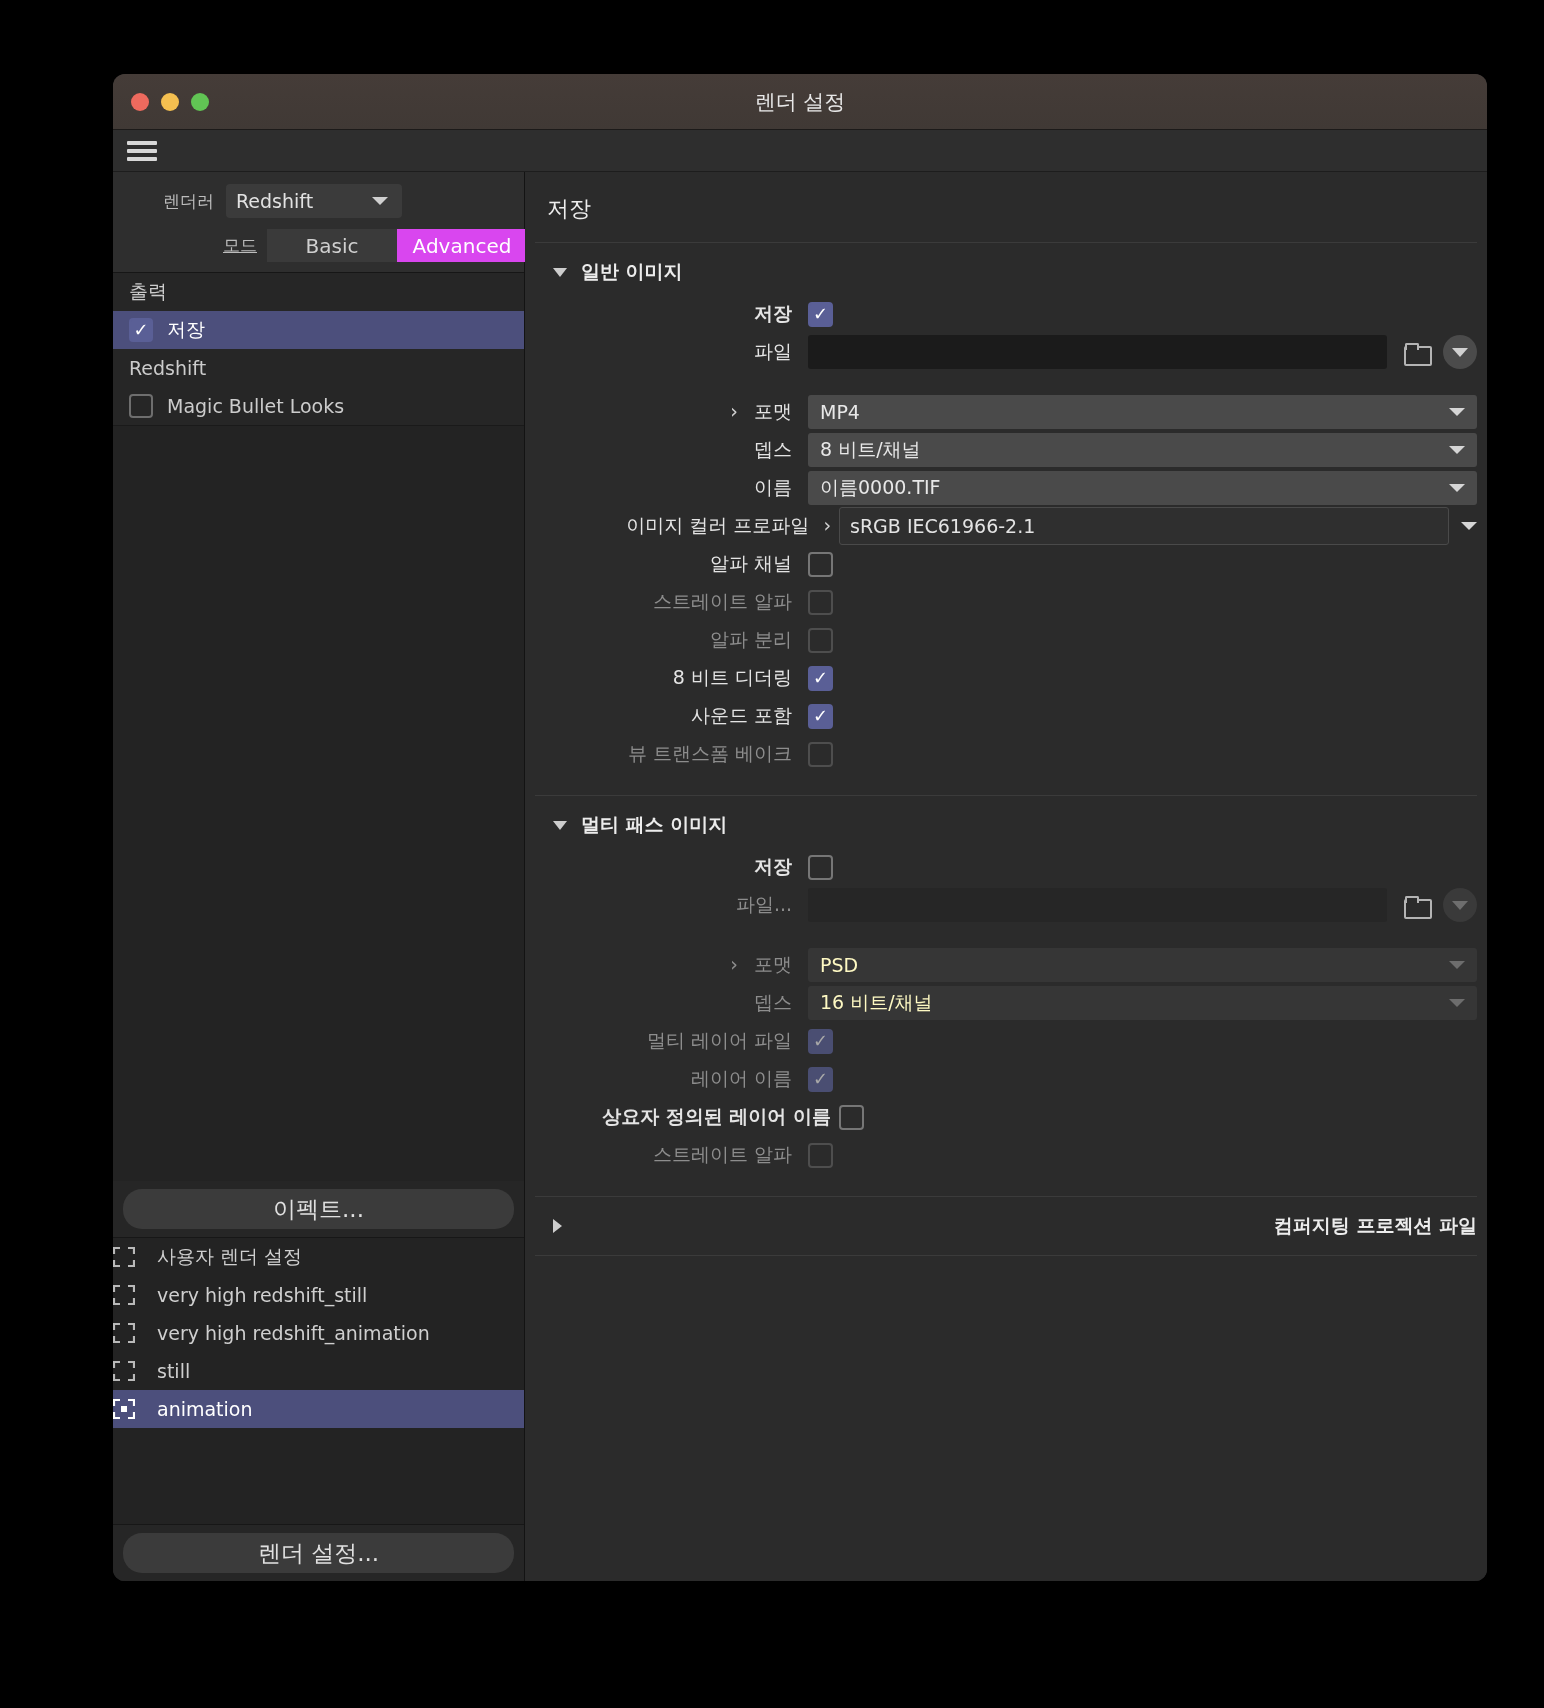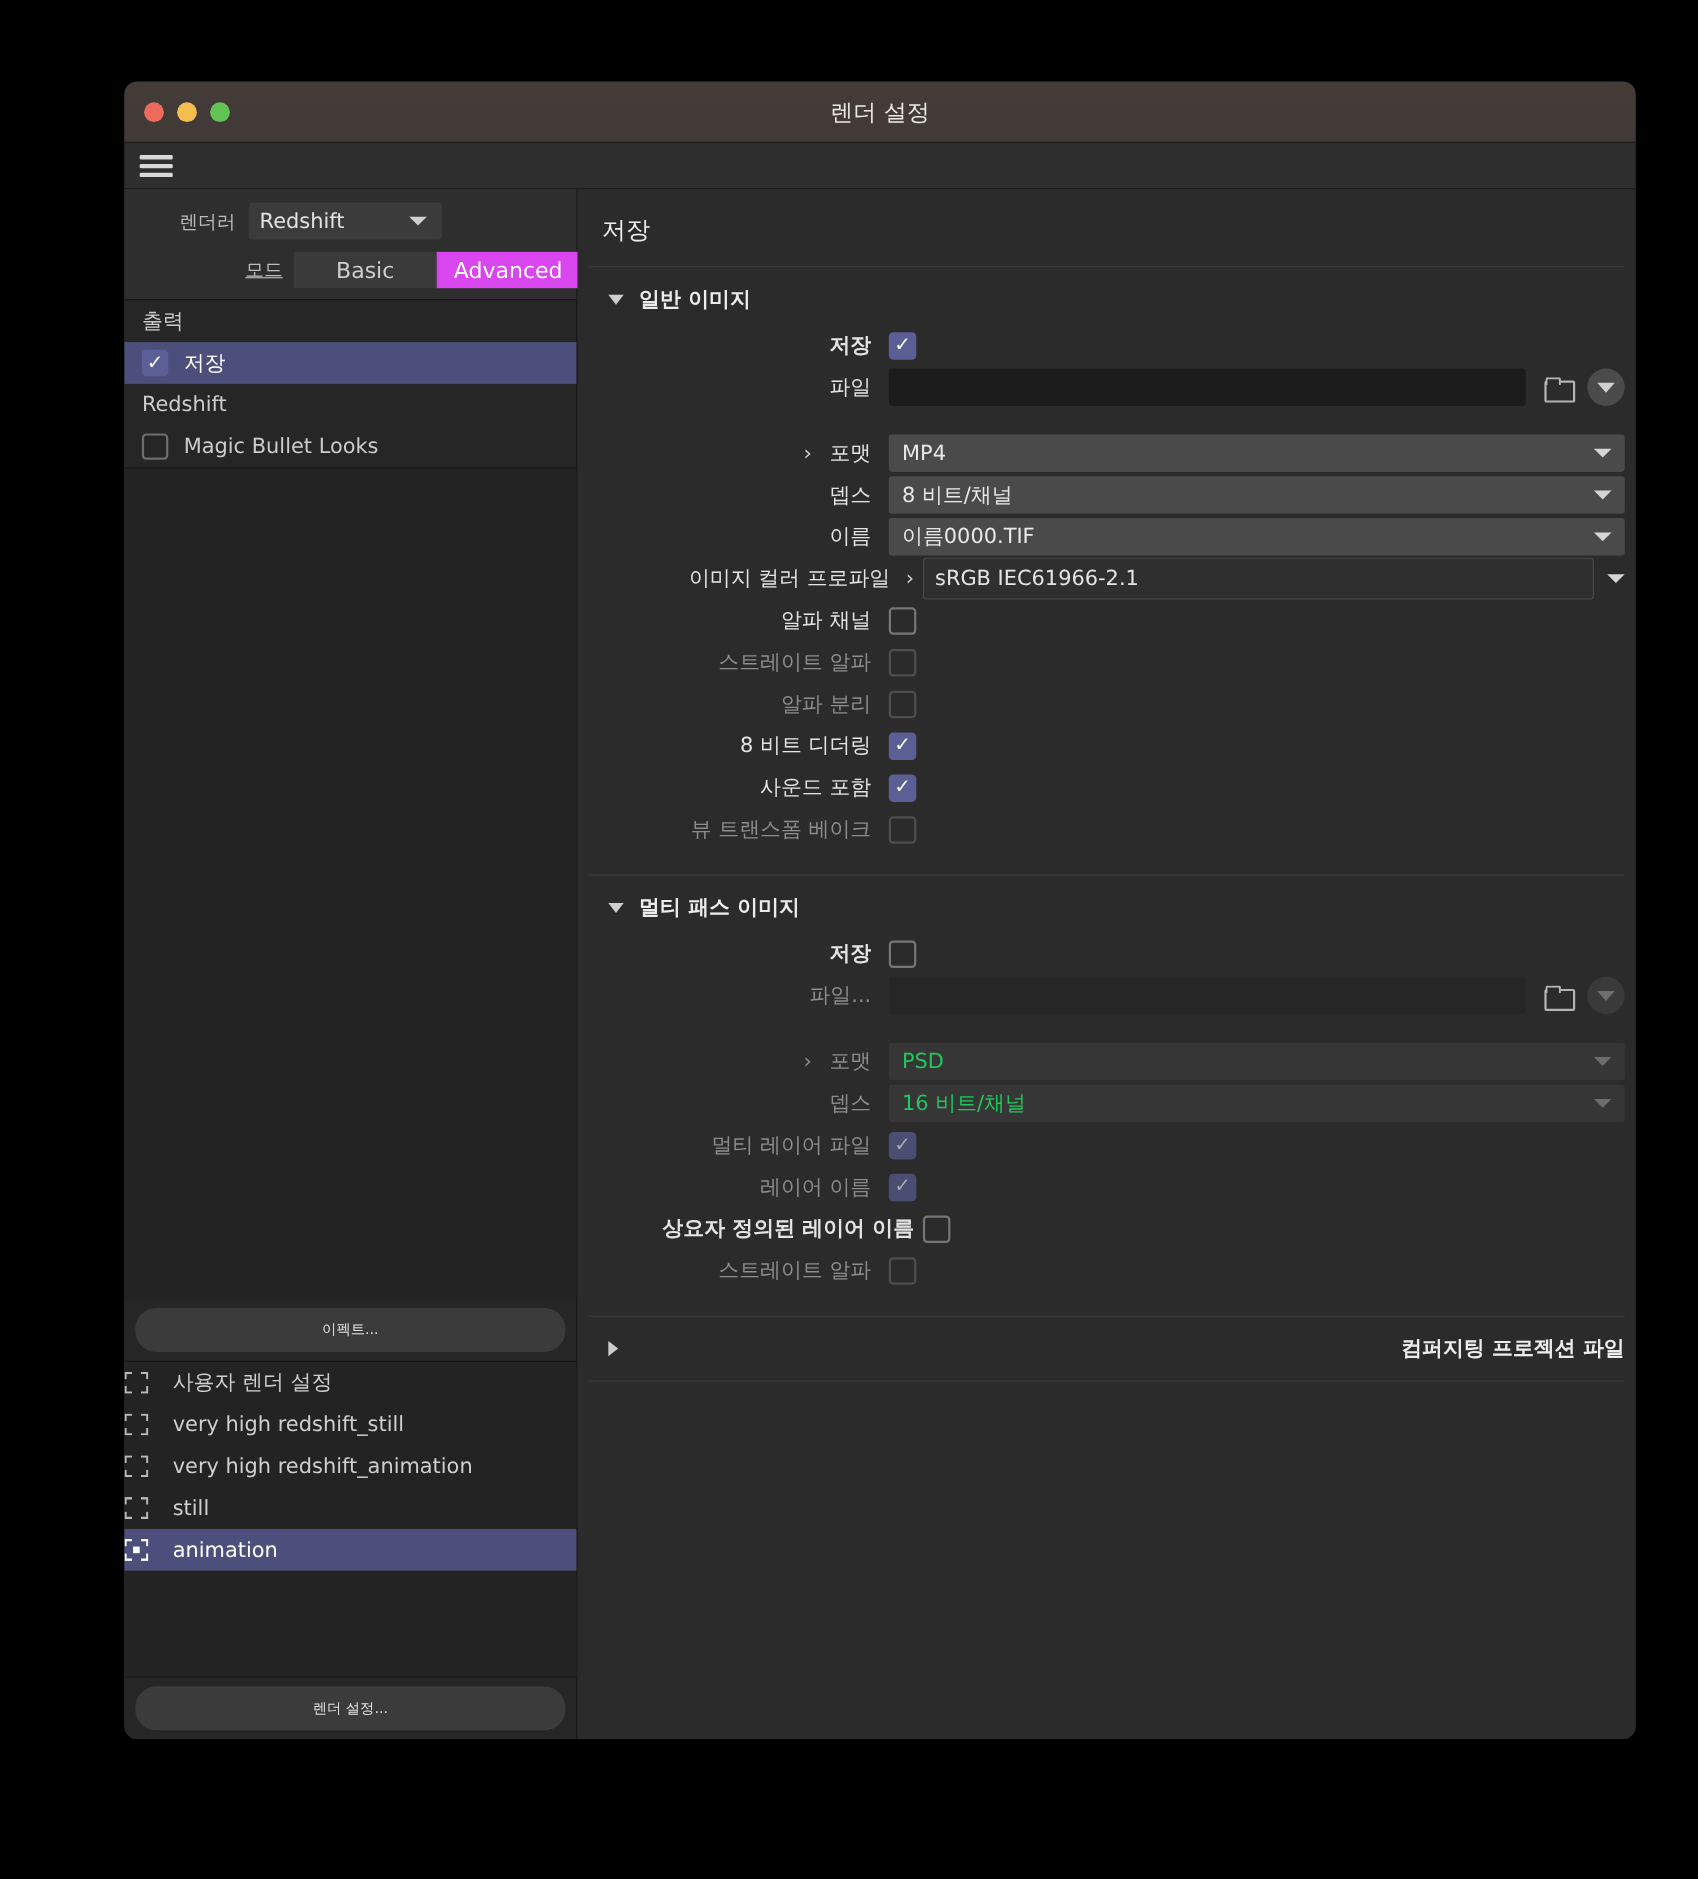--- a/index.html
+++ b/index.html
@@ -86,21 +86,21 @@
     border: 2px solid #6e6e6e; background: transparent;
     display: flex; align-items: center; justify-content: center;
   }
   .cbx.on { background: #5a5f96; border-color: #5a5f96; }
   .cbx.on::after { content: "✓"; color: #fff; font-size: 18px; line-height: 1; font-weight: bold; }
   .navitem .navlabel { white-space: nowrap; }
   .spacer-fill { flex: 1; background: #232323; border-top: 1px solid #1a1a1a; }
   .btn-wide {
     margin: 8px 10px; height: 40px; border-radius: 19px; background: #3b3b3b;
     display: flex; align-items: center; justify-content: center;
-    font-size: 13px; color: #e0e0e0; cursor: pointer;
+    font-size: 23px; color: #e0e0e0; cursor: pointer;
   }
   .presetlist { background: #232323; border-top: 1px solid #171717; border-bottom: 1px solid #171717; }
   .preset {
     height: 38px; display: flex; align-items: center; gap: 22px;
     padding-left: 0; font-size: 19px; color: #cfcfcf; cursor: pointer;
   }
   .preset.sel { background: #4c4f7c; color: #ffffff; }
   .frameicon { width: 22px; height: 20px; position: relative; flex: 0 0 22px; }
   .frameicon span { position: absolute; width: 7px; height: 7px; background: #b9b9b9; }
   .frameicon .c1 { left: 0; top: 0; clip-path: polygon(0 0,100% 0,100% 30%,30% 30%,30% 100%,0 100%); }
@@ -146,21 +146,21 @@
   .folder::after { content:""; position:absolute; left:1px; top:0; width:10px; height:5px; border:2px solid #b4b4b4; border-bottom:none; border-radius:2px 2px 0 0; background:#2b2b2b; }
   .circbtn { width: 34px; height: 34px; border-radius: 50%; background: #4b4b4b; display: flex; align-items: center; justify-content: center; margin-left: 10px; cursor: pointer; }
   .circbtn .car { width: 0; height: 0; border-left: 8px solid transparent; border-right: 8px solid transparent; border-top: 9px solid #d0d0d0; }
   .circbtn.dim { background: #3a3a3a; }
   .circbtn.dim .car { border-top-color: #6e6e6e; }
   .sel-box {
     height: 34px; background: #4a4a4a; border-radius: 3px; flex: 1; min-width: 0;
     display: flex; align-items: center; padding: 0 12px; position: relative;
     font-size: 19px; color: #e8e8e8; cursor: pointer;
   }
-  .sel-box.dim { background: #363636; color: #22c55e; cursor: default; }
+  .sel-box.dim { background: #363636; color: #fef9c3; cursor: default; }
   .sel-box .car { position: absolute; right: 12px; top: 50%; transform: translateY(-50%);
     width: 0; height: 0; border-left: 8px solid transparent; border-right: 8px solid transparent; border-top: 8px solid #d5d5d5; }
   .sel-box.dim .car { border-top-color: #6d6d6d; }
   .profile-box {
     height: 38px; background: #2f2f2f; border: 1px solid #4a4a4a; border-radius: 3px;
     flex: 1; min-width: 0; display: flex; align-items: center; padding: 0 10px;
     font-size: 19px; color: #e4e4e4; cursor: pointer;
   }
   .profile-car { margin-left: 12px; width: 0; height: 0; border-left: 8px solid transparent; border-right: 8px solid transparent; border-top: 8px solid #d5d5d5; }
   .cb2 { width: 25px; height: 25px; border-radius: 4px; border: 2px solid #767676; background: transparent;

